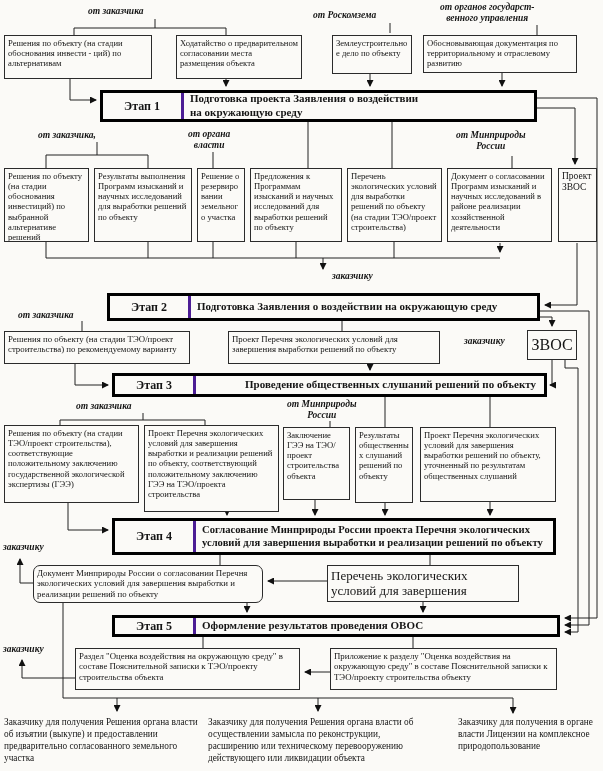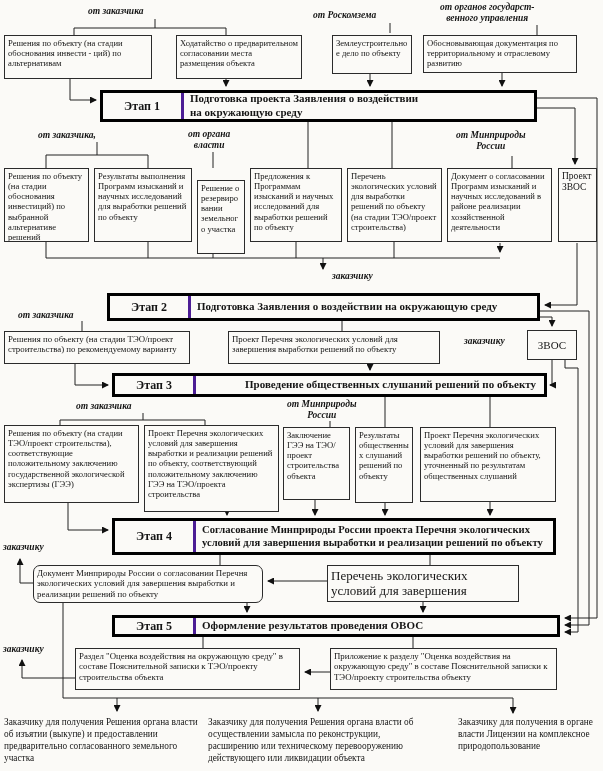--- a/index.html
+++ b/index.html
@@ -2,21 +2,21 @@
 <html><head>
 <meta charset="utf-8">
 <style>
   html,body{margin:0;padding:0;background:#e8e6e1;}
   #page{position:relative;width:603px;height:771px;background:#fbfaf7;
         font-family:"Liberation Serif","DejaVu Serif",serif;color:#151515;overflow:hidden;}
   #wires{position:absolute;left:0;top:0;width:603px;height:771px;}
   .bx{position:absolute;border:1px solid #2b2b2b;background:#fbfaf7;
       font-size:8.6px;line-height:1.18;padding:2px 3px;box-sizing:border-box;
       overflow:hidden;overflow-wrap:anywhere;}
-  .bx.center{display:flex;align-items:center;justify-content:center;text-align:center;font-size:11px;}
+  .bx.center{display:flex;align-items:center;justify-content:center;text-align:center;font-size:16px;}
   .lbl{position:absolute;font-style:italic;font-weight:bold;font-size:9.5px;line-height:1.12;
        white-space:pre-line;background:transparent;text-align:center;}
   .stage{position:absolute;border:3px solid #000;background:#fbfaf7;display:flex;box-sizing:border-box;}
   .stage-label{width:78px;border-right:3px solid #4c1d95;display:flex;align-items:center;justify-content:center;
        font-weight:bold;font-size:12px;flex:none;}
   .stage-title{flex:1;display:flex;align-items:center;font-weight:bold;font-size:11px;line-height:1.25;
        padding:1px 6px;white-space:pre-line;}
   .stage.small .stage-title{font-size:10.6px;line-height:1.15;}
   .note{position:absolute;font-size:9.3px;line-height:1.3;}
 </style>
@@ -120,21 +120,21 @@
   <div class="bx" style="left:423px;top:35px;width:154px;height:38px;">Обосновывающая документация по территориальному и отраслевому развитию</div>
 
   <div class="stage" style="left:100px;top:90px;width:437px;height:32px;">
     <div class="stage-label">Этап 1</div>
     <div class="stage-title">Подготовка проекта Заявления о воздействии
 на  окружающую среду</div>
   </div>
 
   <div class="bx" style="left:4px;top:168px;width:85px;height:74px;">Решения по объекту (на стадии обоснования инвестиций) по выбранной альтернативе решений</div>
   <div class="bx" style="left:94px;top:168px;width:98px;height:74px;">Результаты выполнения Программ изысканий и научных исследований для выработки решений по объекту</div>
-  <div class="bx" style="left:197px;top:180px;width:48px;height:74px;">Решение о резервировании земельного участка</div>
+  <div class="bx" style="left:197px;top:168px;width:48px;height:74px;">Решение о резервировании земельного участка</div>
   <div class="bx" style="left:250px;top:168px;width:92px;height:74px;">Предложения к Программам изысканий и научных исследований для выработки решений по объекту</div>
   <div class="bx" style="left:347px;top:168px;width:95px;height:74px;">Перечень экологических условий для выработки решений по объекту (на стадии ТЭО/проект строительства)</div>
   <div class="bx" style="left:447px;top:168px;width:105px;height:74px;">Документ о согласовании Программ изысканий и научных исследований в районе реализации хозяйственной деятельности</div>
   <div class="bx" style="left:558px;top:168px;width:39px;height:74px;font-size:9.5px;">Проект ЗВОС</div>
 
   <div class="stage" style="left:107px;top:293px;width:433px;height:28px;">
     <div class="stage-label">Этап 2</div>
     <div class="stage-title">Подготовка Заявления о воздействии на окружающую среду</div>
   </div>
 

